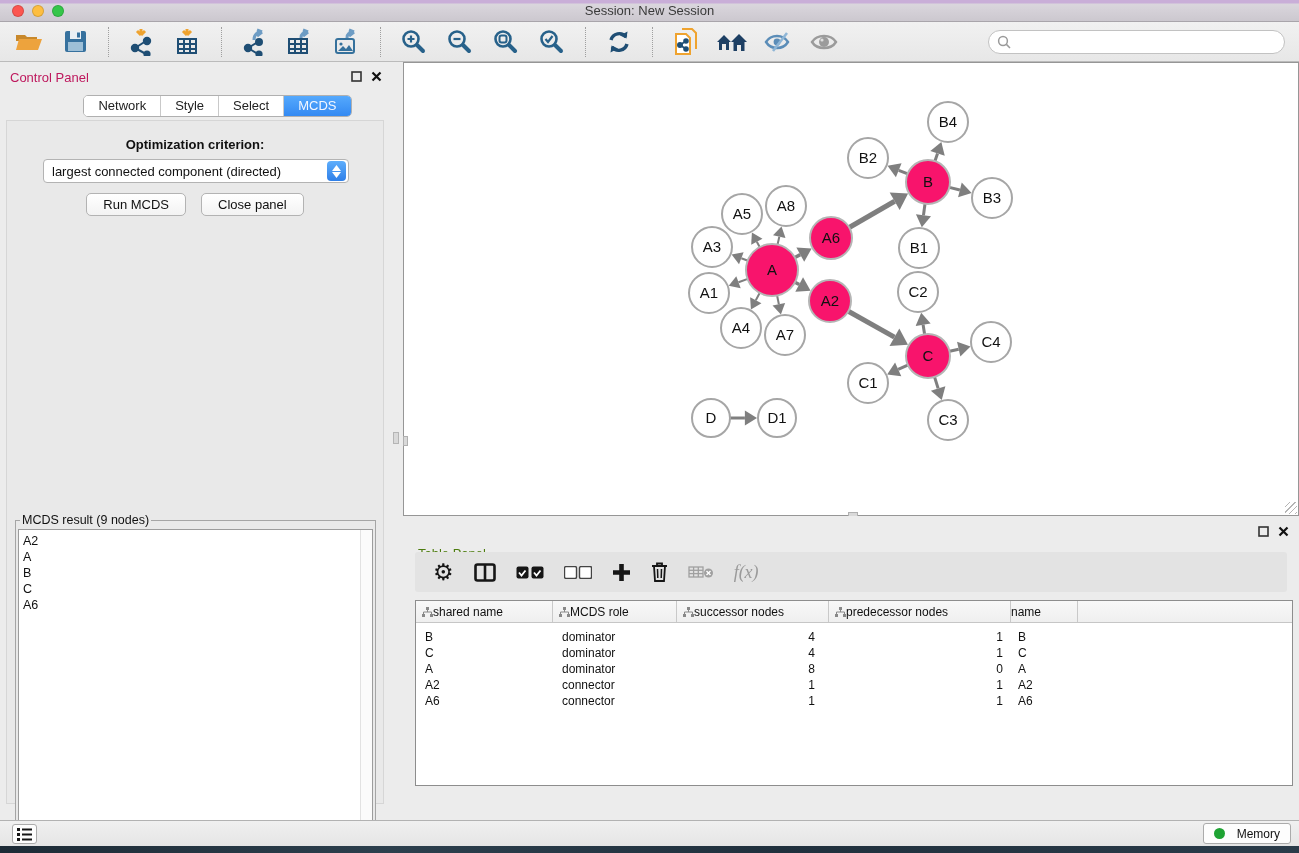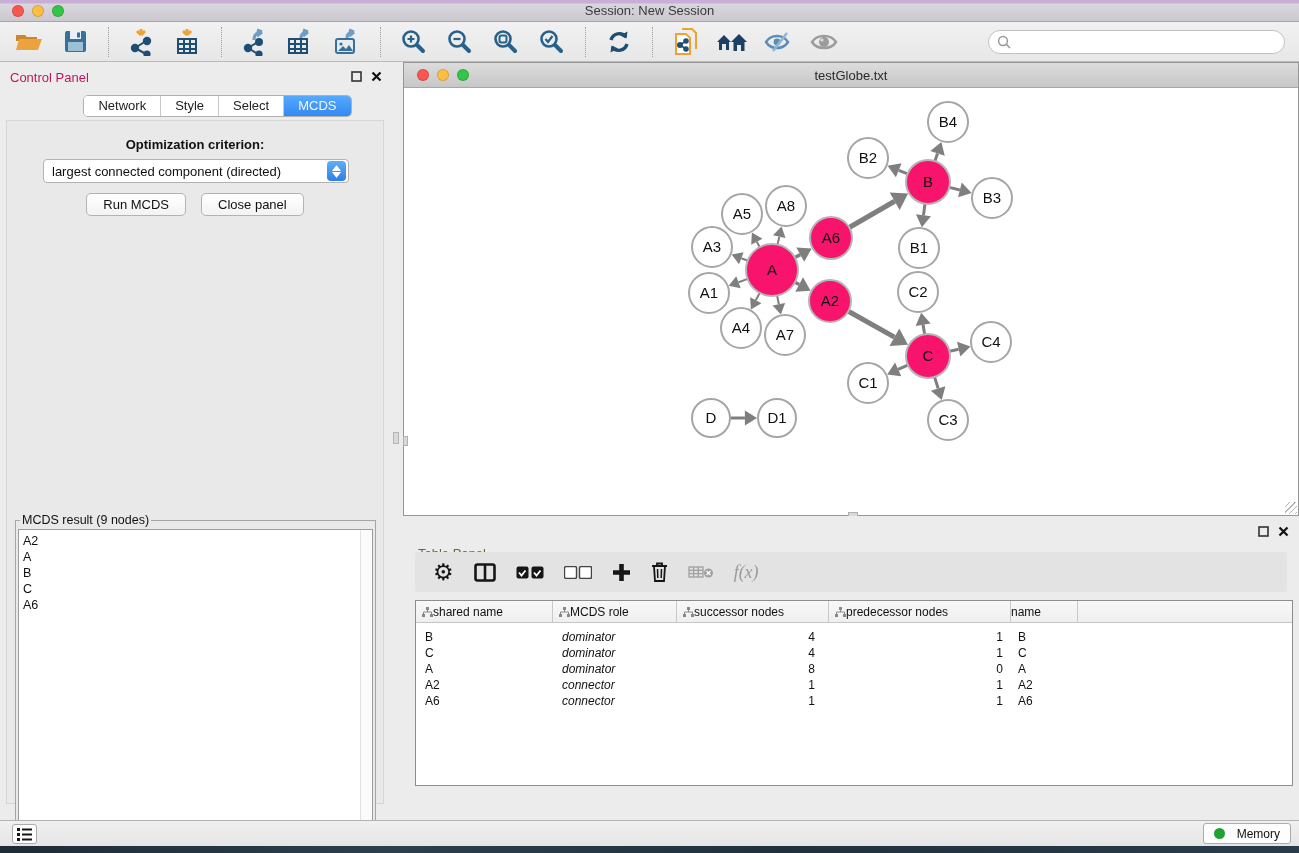--- a/index.html
+++ b/index.html
@@ -81,21 +81,21 @@
   .thead { display:flex; height:22px; background:linear-gradient(#f8f8f8,#efefef); border-bottom:1px solid #c6c6c6; }
   .th { display:flex; align-items:center; border-right:1px solid #c9c9c9; font-size:12px; color:#111; position:relative; }
   .th .hicon { margin-left:6px; }
   .th .hlabel { flex:1; padding-right:10px; }
   .th.no-icon .hlabel { padding:0; }
   .th:nth-child(1){ width:137px; } .th:nth-child(2){ width:124px; } .th:nth-child(3){ width:152px; }
   .th:nth-child(4){ width:182px; } .th:nth-child(5){ width:67px; } .th:nth-child(6){ flex:1; border-right:none; }
   .trow { display:flex; height:16px; }
   .td { font-size:12px; color:#111; line-height:16px; white-space:nowrap; overflow:hidden; }
   .trow .td:nth-child(1){ width:137px; padding-left:9px; }
-  .trow .td:nth-child(2){ width:124px; padding-left:9px;font-style:italic; }
+  .trow .td:nth-child(2){ width:124px; padding-left:9px; }
   .trow .td:nth-child(3){ width:152px; text-align:right; padding-right:14px; }
   .trow .td:nth-child(4){ width:182px; text-align:right; padding-right:8px; }
   .trow .td:nth-child(5){ width:67px; padding-left:7px; }
   .tbody { padding-top:6px; }
 
   .tp-tabs { position:absolute; left:0; top:272px; width:100%; display:flex; justify-content:center; }
 
   
   .statusbar { position:absolute; left:0; top:820px; width:1299px; height:26px;
     background:linear-gradient(#f0f0f0,#e5e5e5); border-top:1px solid #b2b2b2; }
@@ -329,28 +329,20 @@
         </div>
       </fieldset>
     </div>
   </div>
 
   <div class="v-divider">
     <div class="v-grip"></div>
   </div>
 
   <div class="network-window">
-    <div class="nw-titlebar">
-      <div class="nw-lights">
-        <span class="light red"></span>
-        <span class="light yellow"></span>
-        <span class="light green"></span>
-      </div>
-      <div class="title">testGlobe.txt</div>
-    </div>
     <div class="nw-canvas">
       <svg id="graph-svg" width="894" height="427">
           <g>
             <line x1="356.19446468711453" y1="159.96300074928044" x2="352.82775235298413" y2="153.67847105890377" stroke="#7f7f7f" stroke-width="2"></line>
             <path d="M347.9166496628238 144.51107937060442 L358.4692241611683 150.65625401880507 L347.18628054479996 156.70068809900246 Z" fill="#7f7f7f"></path>
             <line x1="373.34242197013583" y1="157.57749956509346" x2="375.28991800550943" y2="148.67466054624262" stroke="#7f7f7f" stroke-width="2"></line>
             <path d="M377.5123655450859 138.5149003653215 L381.5420781168455 150.04232057059738 L369.03775789417335 147.30700052188786 Z" fill="#7f7f7f"></path>
             <line x1="344.65634706744873" y1="173.05159970918868" x2="337.3196280832844" y2="170.23919076525902" stroke="#7f7f7f" stroke-width="2"></line>
             <path d="M327.60866846334307 166.5166562442815 L339.6104185577321 164.2632156145259 L335.0288376088367 176.21516591599215 Z" fill="#7f7f7f"></path>
             <line x1="344.51606700449634" y1="190.57349934756482" x2="334.4958198423526" y2="194.23168481945856" stroke="#7f7f7f" stroke-width="2"></line>

